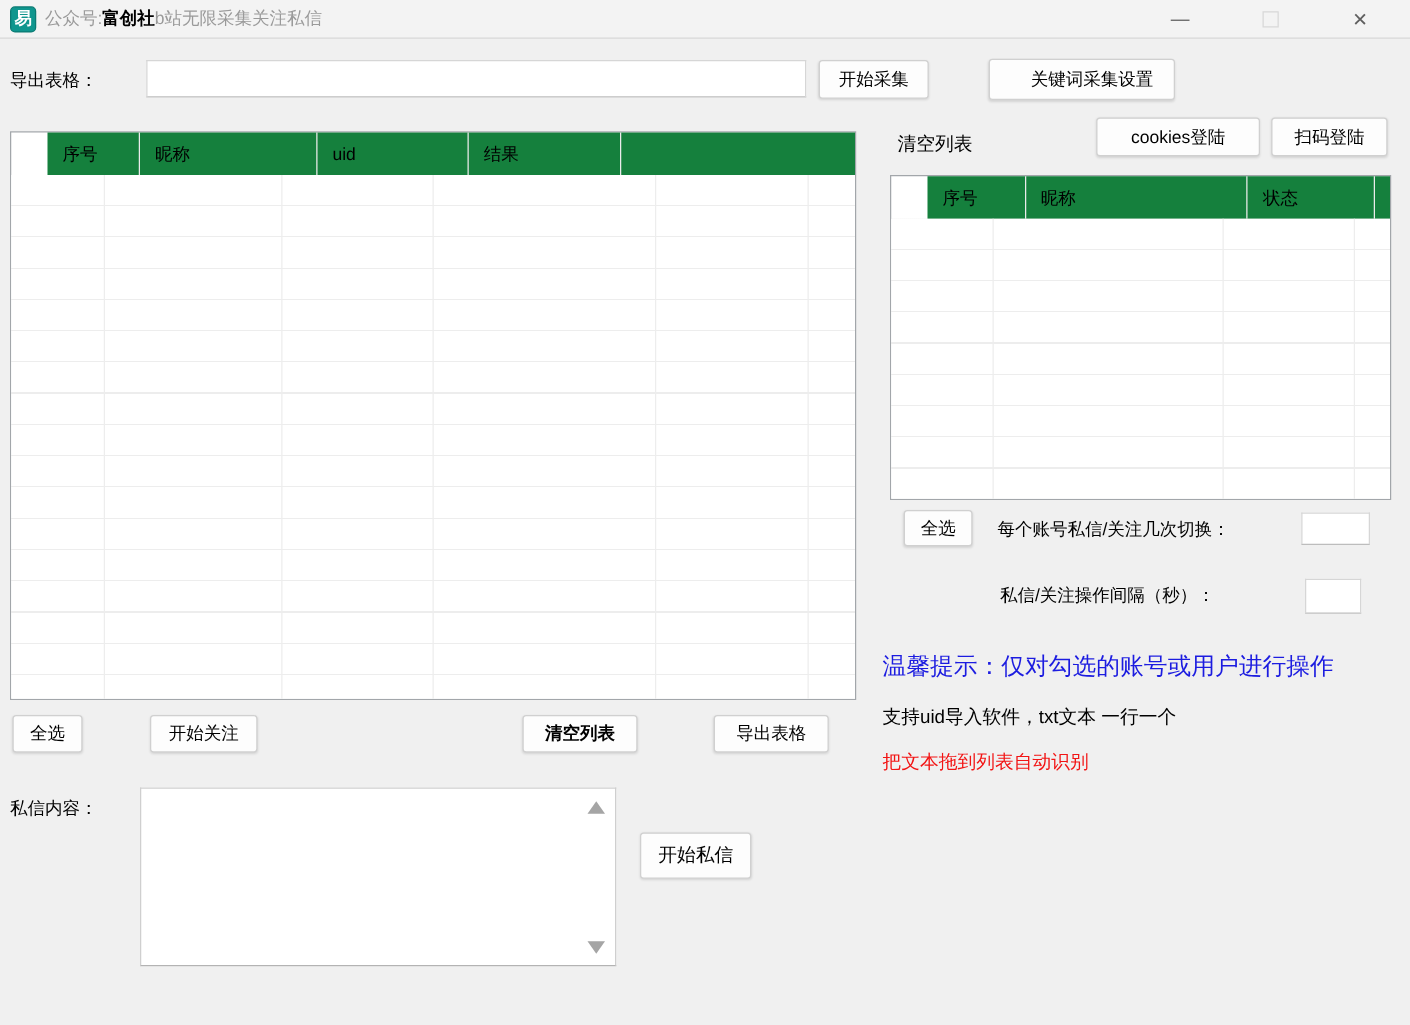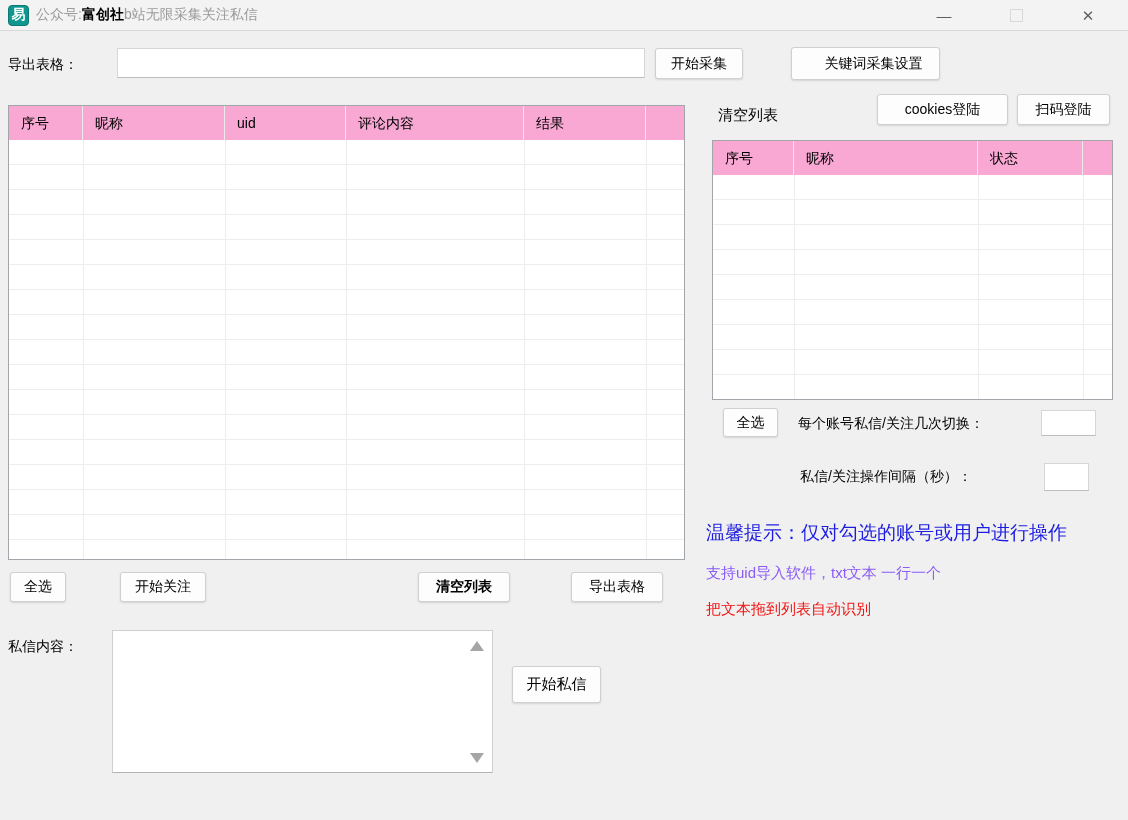--- a/index.html
+++ b/index.html
@@ -40,21 +40,21 @@
     font-family:inherit;
   }
   .text-input {
     position:absolute; background:#fff; border:1px solid #d6d6d6; border-bottom-color:#bdbdbd;
     font:inherit; padding:0 6px; outline:none;
   }
   .lbl { position:absolute; font-size:14px; white-space:nowrap; }
 
   
   .listview { position:absolute; background:#fff; border:1px solid #a2a6aa; }
-  .lv-head { display:flex; height:34px; background:#f9a8d4; }
+  .lv-head { display:flex; height:34px; background:#15803d;margin-left:29px; }
   .lv-col {
     height:100%; padding:9px 0 0 12px; font-size:14px;
     border-right:1px solid #ebebeb; overflow:hidden; white-space:nowrap;
   }
   .lv-body {
     position:absolute; left:0; right:0; bottom:0;
     background:repeating-linear-gradient(to bottom, #fff 0 24px, #ededed 24px 25px);
   }
   .vline { position:absolute; top:0; bottom:0; width:1px; background:#ededed; }
 
@@ -83,21 +83,21 @@
 
   
   #account-select-all-btn { left:723px; top:408px; width:55px; height:29px; }
   #switch-label { left:798px; top:415px; }
   #switch-input { left:1041px; top:410px; width:55px; height:26px; }
   #interval-label { left:800px; top:468px; }
   #interval-input { left:1044px; top:463px; width:45px; height:28px; }
 
   
   #notice-text { left:706px; top:520px; font-size:19px; color:#1c1ce0; }
-  #support-line1 { left:706px; top:564px; font-size:15px; color:#8b5cf6; }
+  #support-line1 { left:706px; top:564px; font-size:15px; color:#000000; }
   #support-line2 { left:706px; top:600px; font-size:15px; color:#f21414; }
 
   
   #select-all-btn { left:10px; top:572px; width:56px; height:30px; }
   #start-follow-btn { left:120px; top:572px; width:86px; height:30px; }
   #clear-list-btn { left:418px; top:572px; width:92px; height:30px;font-weight:bold; }
   #export-table-btn { left:571px; top:572px; width:92px; height:30px; }
 
   
   #message-label { left:8px; top:638px; }
@@ -134,21 +134,20 @@
 <div class="lbl" id="url-label">导出表格：</div>
 <input class="text-input" id="url-input" type="text" value="" style="">
 <button class="btn" id="start-collect-btn">开始采集</button>
 <button class="btn" id="keyword-settings-btn">关键词采集设置</button>
 
 <div class="listview" id="comment-table">
   <div class="lv-head">
     <div class="lv-col c0">序号</div>
     <div class="lv-col c1">昵称</div>
     <div class="lv-col c2">uid</div>
-    <div class="lv-col c3">评论内容</div>
     <div class="lv-col c4">结果</div>
     <div class="lv-col c5"></div>
   </div>
   <div class="lv-body">
     <div class="vline" style="left:74px"></div>
     <div class="vline" style="left:216px"></div>
     <div class="vline" style="left:337px"></div>
     <div class="vline" style="left:515px"></div>
     <div class="vline" style="left:637px"></div>
   </div>

